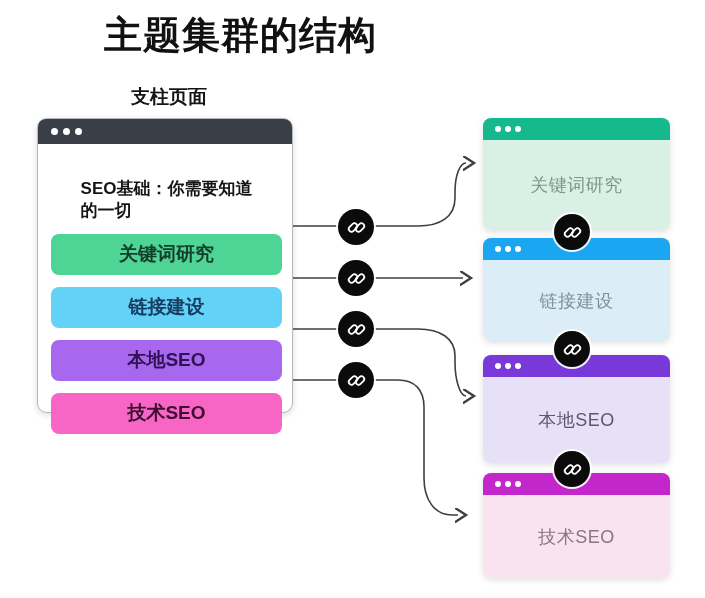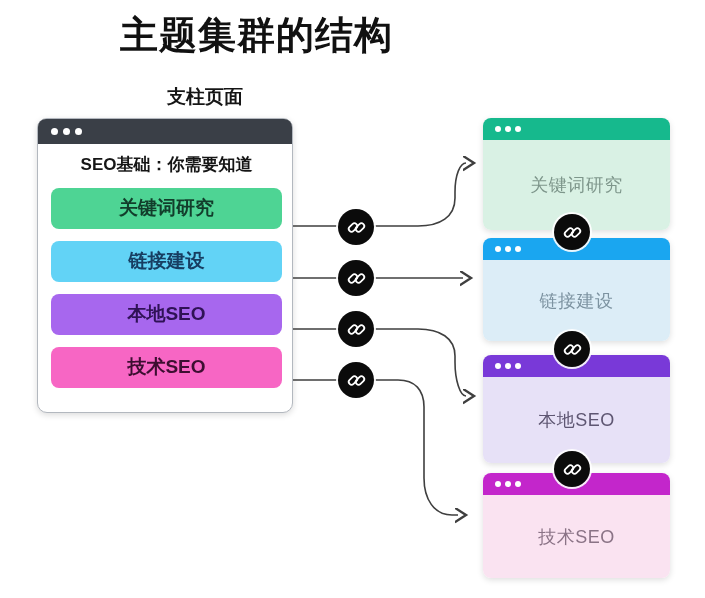--- a/index.html
+++ b/index.html
@@ -3,41 +3,41 @@
 <meta charset="utf-8">
 <style>
   * { margin:0; padding:0; box-sizing:border-box; }
   html,body { background:#ffffff; }
   body { font-family:"Liberation Sans","DejaVu Sans",sans-serif; }
   .stage {
     position:relative; width:705px; height:598px; background:#ffffff;
     overflow:hidden;
   }
   .title {
-    position:absolute; left:120px; top:10px;
+    position:absolute; left:104px; top:10px;
     font-size:38px; font-weight:bold; color:#111111; letter-spacing:1px;
   }
   .col-label {
-    position:absolute; top:84px; font-size:19px; font-weight:bold; color:#151515;margin-left:36px;
+    position:absolute; top:84px; font-size:19px; font-weight:bold; color:#151515;
   }
   .col-label.pillar { left:124px; width:90px; text-align:center; }
   .col-label.cluster { left:552px; width:94px; text-align:center; }
 
   
   .pillar-window {
     position:absolute; left:37px; top:118px; width:256px; height:295px;
     background:#ffffff; border:1.5px solid #b3b8bf; border-radius:10px;
     box-shadow:0 2px 6px rgba(0,0,0,.14);
   }
   .pillar-header {
     height:25px; border-radius:8px 8px 0 0;
     display:flex; align-items:center; padding-left:13px; gap:5px;
   }
   .dot { width:7px; height:7px; border-radius:50%; background:#ffffff; }
-  .pillar-body { padding:8px 10px 0 13px; }
+  .pillar-body { padding:8px 10px 0 13px;margin-top:24px; }
   .pillar-heading {
     width:fit-content; margin:2px auto 0 auto; text-align:left;
     font-size:17px; font-weight:bold; color:#151515; line-height:1.28;
   }
   .pillar-btn {
     height:41px; border-radius:8px; margin-top:12px;
     display:flex; align-items:center; justify-content:center;
     font-size:19px; font-weight:bold;
   }
   .pillar-btn:first-of-type { margin-top:14px; }
@@ -83,20 +83,21 @@
 
   <div class="pillar-window">
     <div class="pillar-header" style="background-color: rgb(58, 63, 71);">
       <span class="dot"></span>
       <span class="dot"></span>
       <span class="dot"></span>
     </div>
     <div class="pillar-body">
       <div class="pillar-heading">
         <div>SEO基础：你需要知道</div>
+        <div>的一切</div>
       </div>
       <div class="pillar-btn" style="background-color: rgb(78, 212, 148); color: rgb(18, 61, 43);">关键词研究</div>
       <div class="pillar-btn" style="background-color: rgb(98, 211, 246); color: rgb(23, 62, 98);">链接建设</div>
       <div class="pillar-btn" style="background-color: rgb(167, 103, 238); color: rgb(47, 18, 86);">本地SEO</div>
       <div class="pillar-btn" style="background-color: rgb(247, 102, 196); color: rgb(61, 14, 49);">技术SEO</div>
     </div>
   </div>
 
   <svg class="connectors" width="705" height="598" viewBox="0 0 705 598">
     <defs>

